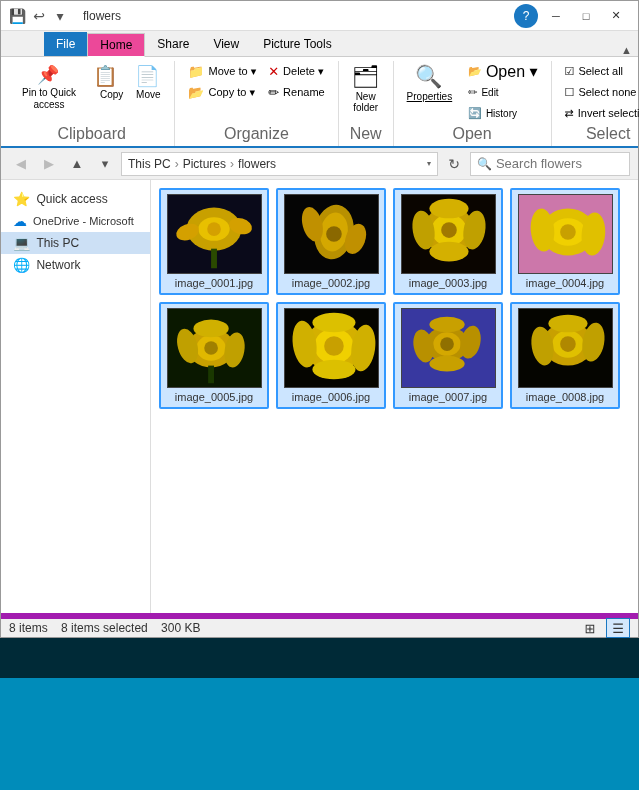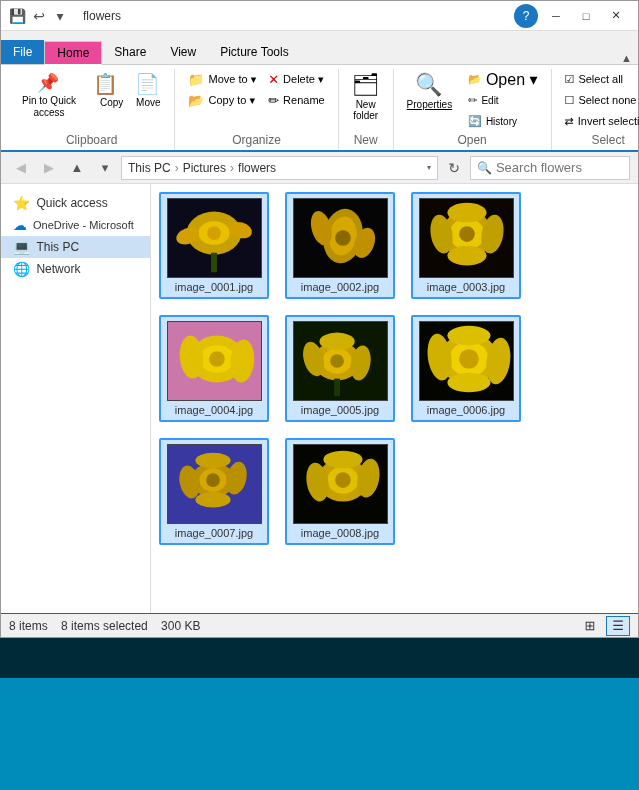--- a/index.html
+++ b/index.html
@@ -11,31 +11,31 @@
     .titlebar { height: 30px; background: #fff; border-bottom: 1px solid #ddd; display: flex; align-items: center; justify-content: space-between; padding: 0 8px; }
     .titlebar-left { display: flex; align-items: center; gap: 6px; }
     .titlebar-qat { display: flex; align-items: center; gap: 3px; }
     .qat-btn { width: 18px; height: 18px; display: flex; align-items: center; justify-content: center; font-size: 14px; cursor: pointer; color: #555; }
     .title-text { font-size: 12px; color: #333; margin-left: 8px; }
     .titlebar-controls { display: flex; gap: 2px; }
     .title-ctrl { width: 28px; height: 22px; display: flex; align-items: center; justify-content: center; font-size: 11px; cursor: pointer; color: #333; }
     .help-btn { width: 24px; height: 24px; display: flex; align-items: center; justify-content: center; background: #1a78c2; color: white; border-radius: 50%; font-size: 12px; cursor: pointer; margin-right: 4px; }
 
     
-    .ribbon-tabs { height: 34px; background: #f0f0f0; display: flex; align-items: flex-end; border-bottom: 1px solid #ccc; }
+    .ribbon-tabs { height: 26px; background: #f0f0f0; display: flex; align-items: flex-end; border-bottom: 1px solid #ccc; padding-left: 43px; }
     .ribbon-tab { padding: 4px 12px; font-size: 12px; cursor: pointer; height: 24px; display: flex; align-items: center; }
     .ribbon-tab.active-file { background: #1a78c2; color: white; }
     .ribbon-tab.active { background: #ec4899; border: 1px solid #ccc; border-bottom: 1px solid white; margin-bottom: -1px; }
 
     
     .ribbon { background: white; border-bottom: 2px solid #1a78c2; padding: 4px 8px 0; display: flex; gap: 0; }
     .ribbon-group { display: flex; flex-direction: column; border-right: 1px solid #ddd; padding: 0 8px; min-width: fit-content; }
     .ribbon-group:last-child { border-right: none; }
     .ribbon-group-content { display: flex; align-items: flex-start; gap: 2px; flex: 1; }
-    .ribbon-group-label { font-size: 12px; color: #666; text-align: center; padding: 2px 0 3px; }
+    .ribbon-group-label { font-size: 16px; color: #666; text-align: center; padding: 2px 0 3px; }
     .ribbon-btn { display: flex; flex-direction: column; align-items: center; justify-content: center; padding: 2px 4px; cursor: pointer; border: 1px solid transparent; border-radius: 2px; min-width: 36px; font-size: 10px; gap: 1px; }
     
     
     .ribbon-small-group { display: flex; flex-direction: column; gap: 1px; }
     .ribbon-btn-small { display: flex; align-items: center; gap: 4px; padding: 1px 4px; cursor: pointer; border: 1px solid transparent; border-radius: 2px; font-size: 11px; height: 20px; }
 
     
     .addressbar { height: 32px; background: #f0f0f0; border-bottom: 1px solid #ddd; display: flex; align-items: center; padding: 0 8px; gap: 4px; }
     .nav-btn { width: 24px; height: 24px; display: flex; align-items: center; justify-content: center; cursor: pointer; color: #555; font-size: 13px; border: 1px solid transparent; border-radius: 2px; }
     .nav-btn.disabled { color: #bbb; cursor: default; }
@@ -50,29 +50,29 @@
     
     .main { display: flex; flex: 1; overflow: hidden; }
     
     
     .sidebar { width: 150px; background: white; border-right: 1px solid #ddd; padding: 8px 0; overflow-y: auto; }
     .sidebar-item { display: flex; align-items: center; gap: 6px; padding: 3px 12px; cursor: pointer; font-size: 12px; color: #333; }
     .sidebar-item.active { background: #cce0f5; }
     .sidebar-icon { font-size: 14px; }
     
     
-    .file-area { flex: 1; background: white; padding: 8px; overflow-y: auto; display: flex; flex-wrap: wrap; align-content: flex-start; gap: 16px; }
+    .file-area { flex: 1; background: white; padding: 8px; overflow-y: auto; display: flex; flex-wrap: wrap; align-content: flex-start; gap: 7px; }
     
     
     .file-item { width: 110px; display: flex; flex-direction: column; align-items: center; padding: 4px; cursor: pointer; border: 2px solid #3399ff; background: #cce5ff; border-radius: 2px; }
     .file-thumb { width: 95px; height: 80px; background: #1a1a2e; border: 1px solid #444; overflow: hidden; display: flex; align-items: center; justify-content: center; position: relative; }
     .file-label { font-size: 11px; color: #333; margin-top: 3px; text-align: center; word-break: break-all; }
     
     
-    .statusbar { height: 24px; background: #f0f0f0; border-top: 1px solid #a21caf; display: flex; align-items: center; justify-content: space-between; padding: 0 8px; font-size: 12px; color: #333; }
+    .statusbar { height: 24px; background: #f0f0f0; border-top: 6px solid #a21caf; display: flex; align-items: center; justify-content: space-between; padding: 0 8px; font-size: 12px; color: #333; }
     .statusbar-right { display: flex; gap: 4px; }
     .view-btn { width: 24px; height: 20px; display: flex; align-items: center; justify-content: center; cursor: pointer; font-size: 13px; border: 1px solid transparent; }
     .view-btn.active { border-color: #1a78c2; background: #d4e8fc; }
 
     
     .taskbar { height: 40px; background: rgba(0,0,0,0.7); display: flex; align-items: center; padding: 0 8px; }
 
     
     .dropdown-arrow { font-size: 8px; color: #666; }
   </style>

